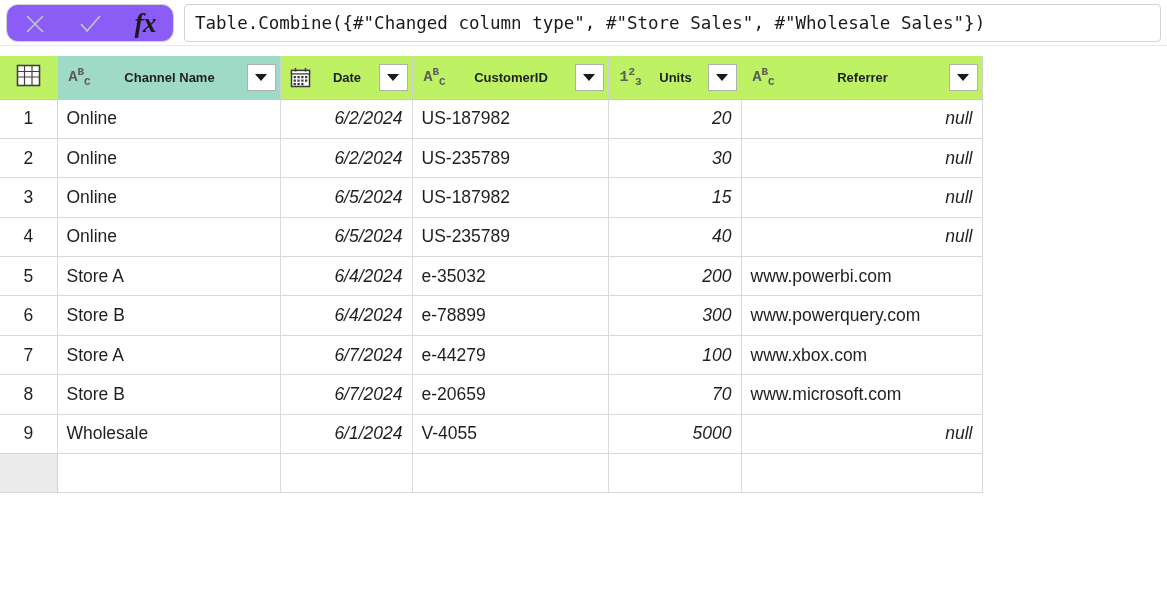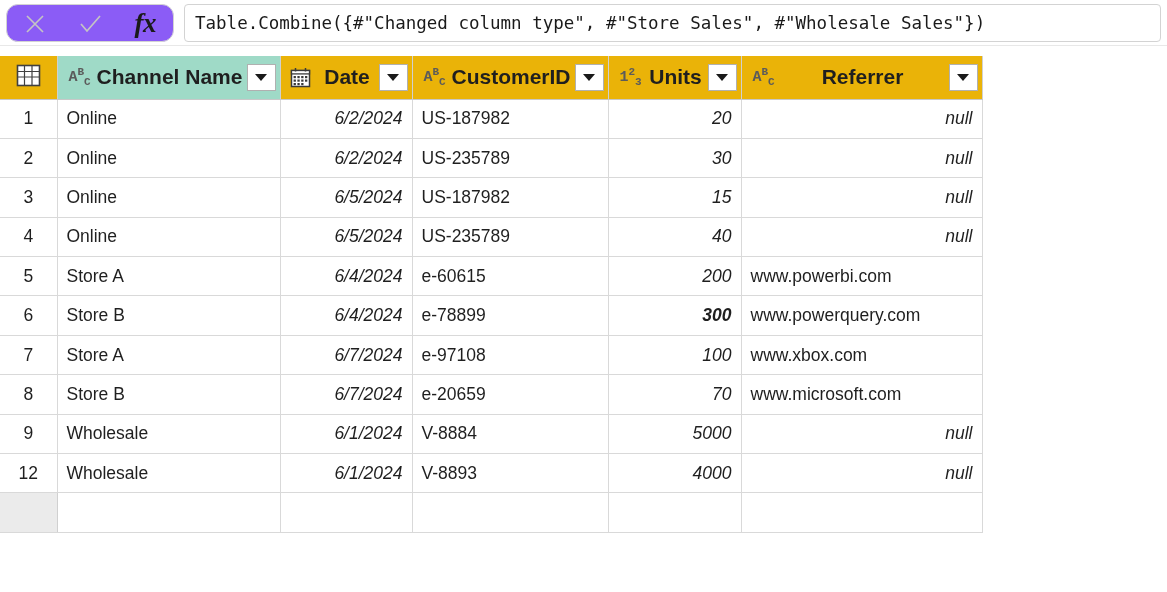--- a/index.html
+++ b/index.html
@@ -92,21 +92,21 @@
   .grid-table {
     border-collapse: collapse;
     table-layout: fixed;
     width: 982px;
   }
   .grid-table td, .grid-table th { padding: 0; }
 
   
   .hdr {
     height: 43px;
-    background: #eab308;
+    background: #bef264;
     border-bottom: 1px solid #c8c8c8;
     border-right: 1px solid #d0d0d0;
     box-sizing: border-box;
     vertical-align: middle;
   }
   .hdr.corner {
     width: 57px;
     text-align: center;
     border-right: 1px solid #d0d0d0;
   }
@@ -124,21 +124,21 @@
     font-size: 15px;
     color: #5b5b5b;
     font-family: Liberation Mono, monospace;
     line-height: 1;
     white-space: nowrap;
   }
   .type-icon .sup { font-size: 11px; vertical-align: super; }
   .type-icon .sub { font-size: 11px; vertical-align: sub; }
   .hdr-label {
     flex: 1 1 auto;
-    font-size: 21px;
+    font-size: 13px;
     color: #1f1f1f;
     white-space: nowrap;
     overflow: hidden;
     padding-left: 4px;
   }
   .hdr-drop {
     flex: none;
     width: 29px;
     height: 27px;
     background: #ffffff;
@@ -331,62 +331,54 @@
             <td class="cell colsel" style="width: 223px;">Online</td>
             <td class="cell right ital" style="width: 132px;">6/5/2024</td>
             <td class="cell" style="width: 196px;">US-235789</td>
             <td class="cell right ital" style="width: 133px;">40</td>
             <td class="cell right ital" style="width: 241px;">null</td>
           </tr>
           <tr>
             <td class="rownum">5</td>
             <td class="cell colsel" style="width: 223px;">Store A</td>
             <td class="cell right ital" style="width: 132px;">6/4/2024</td>
-            <td class="cell" style="width: 196px;">e-60615</td>
+            <td class="cell" style="width: 196px;">e-35032</td>
             <td class="cell right ital" style="width: 133px;">200</td>
             <td class="cell" style="width: 241px;">www.powerbi.com</td>
           </tr>
           <tr>
             <td class="rownum">6</td>
             <td class="cell colsel" style="width: 223px;">Store B</td>
             <td class="cell right ital" style="width: 132px;">6/4/2024</td>
             <td class="cell" style="width: 196px;">e-78899</td>
-            <td class="cell right ital" style="width: 133px; font-weight: bold;">300</td>
+            <td class="cell right ital" style="width: 133px;">300</td>
             <td class="cell" style="width: 241px;">www.powerquery.com</td>
           </tr>
           <tr>
             <td class="rownum">7</td>
             <td class="cell colsel" style="width: 223px;">Store A</td>
             <td class="cell right ital" style="width: 132px;">6/7/2024</td>
-            <td class="cell" style="width: 196px;">e-97108</td>
+            <td class="cell" style="width: 196px;">e-44279</td>
             <td class="cell right ital" style="width: 133px;">100</td>
             <td class="cell" style="width: 241px; margin-left: 32px;">www.xbox.com</td>
           </tr>
           <tr>
             <td class="rownum">8</td>
             <td class="cell colsel" style="width: 223px;">Store B</td>
             <td class="cell right ital" style="width: 132px;">6/7/2024</td>
             <td class="cell" style="width: 196px;">e-20659</td>
             <td class="cell right ital" style="width: 133px;">70</td>
             <td class="cell" style="width: 241px;">www.microsoft.com</td>
           </tr>
           <tr>
             <td class="rownum">9</td>
             <td class="cell colsel" style="width: 223px;">Wholesale</td>
             <td class="cell right ital" style="width: 132px;">6/1/2024</td>
-            <td class="cell" style="width: 196px;">V-8884</td>
+            <td class="cell" style="width: 196px;">V-4055</td>
             <td class="cell right ital" style="width: 133px;">5000</td>
-            <td class="cell right ital" style="width: 241px;">null</td>
-          </tr>
-          <tr>
-            <td class="rownum">12</td>
-            <td class="cell colsel" style="width: 223px;">Wholesale</td>
-            <td class="cell right ital" style="width: 132px;">6/1/2024</td>
-            <td class="cell" style="width: 196px;">V-8893</td>
-            <td class="cell right ital" style="width: 133px;">4000</td>
             <td class="cell right ital" style="width: 241px;">null</td>
           </tr>
           <tr class="blank-row">
             <td class="rownum"></td>
             <td class="colsel" style="width: 223px;"></td>
             <td class="" style="width: 132px;"></td>
             <td class="" style="width: 196px;"></td>
             <td class="" style="width: 133px;"></td>
             <td class="" style="width: 241px;"></td>
           </tr>

